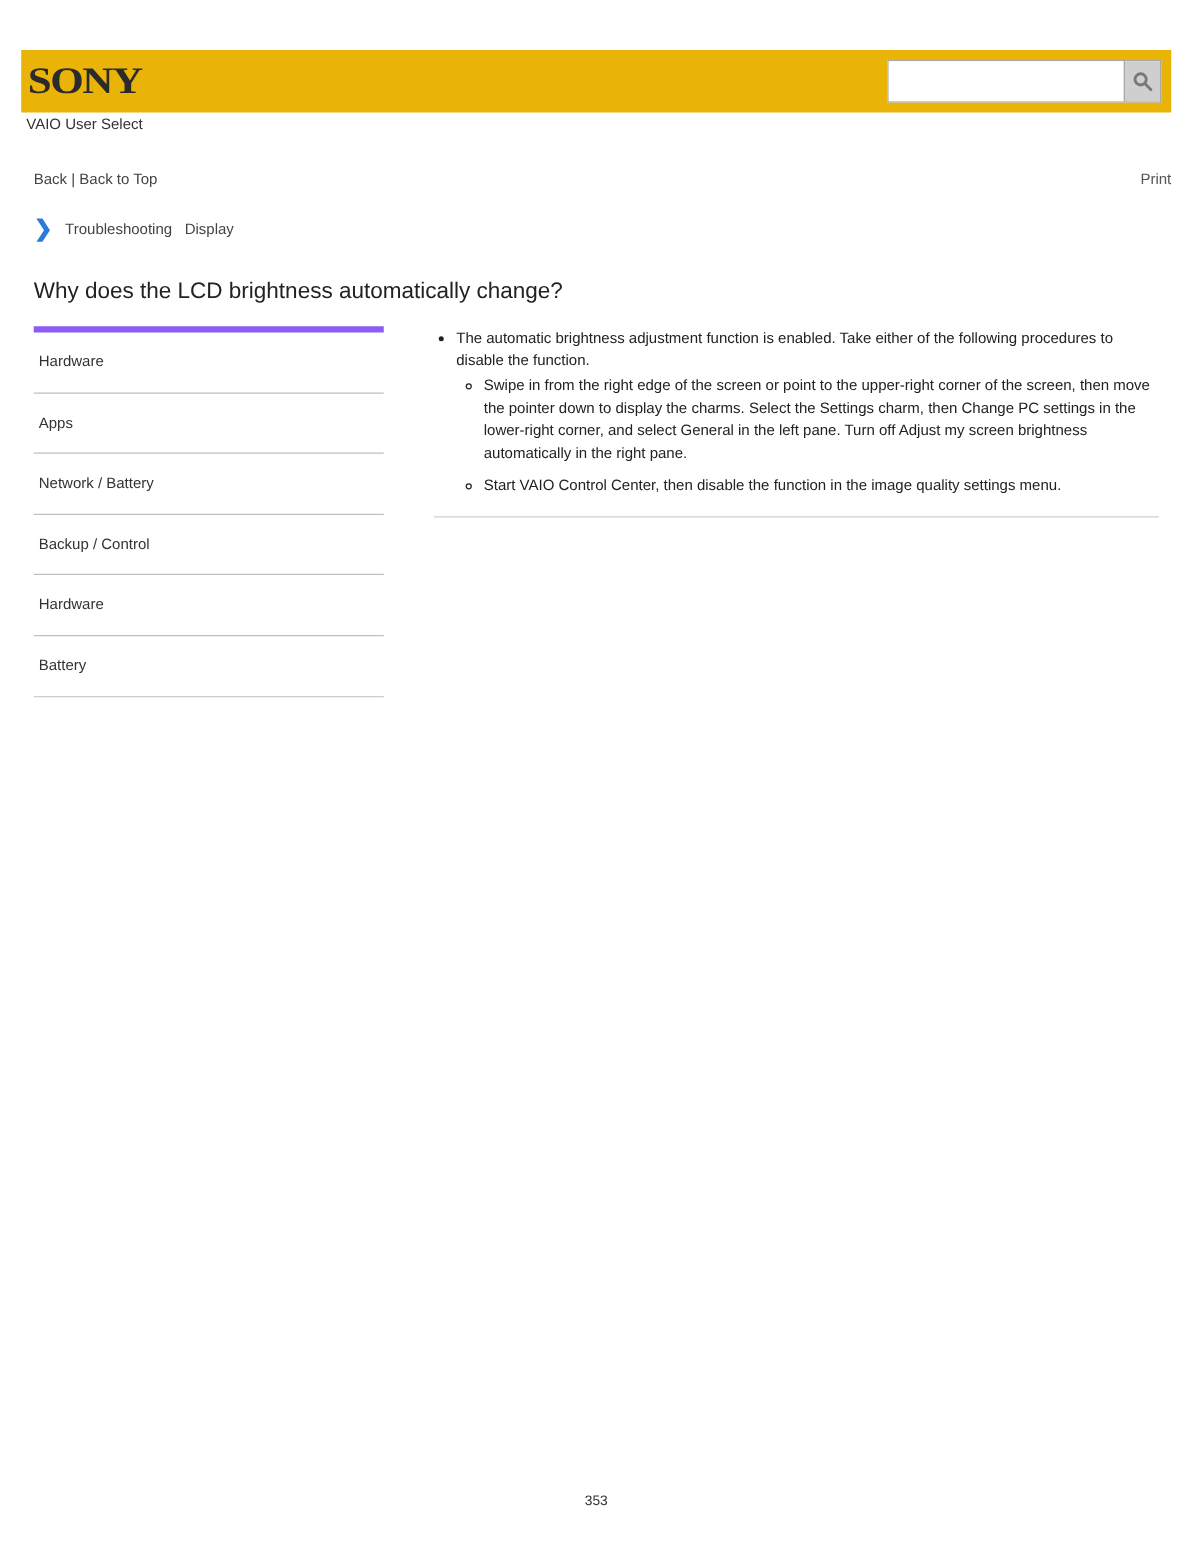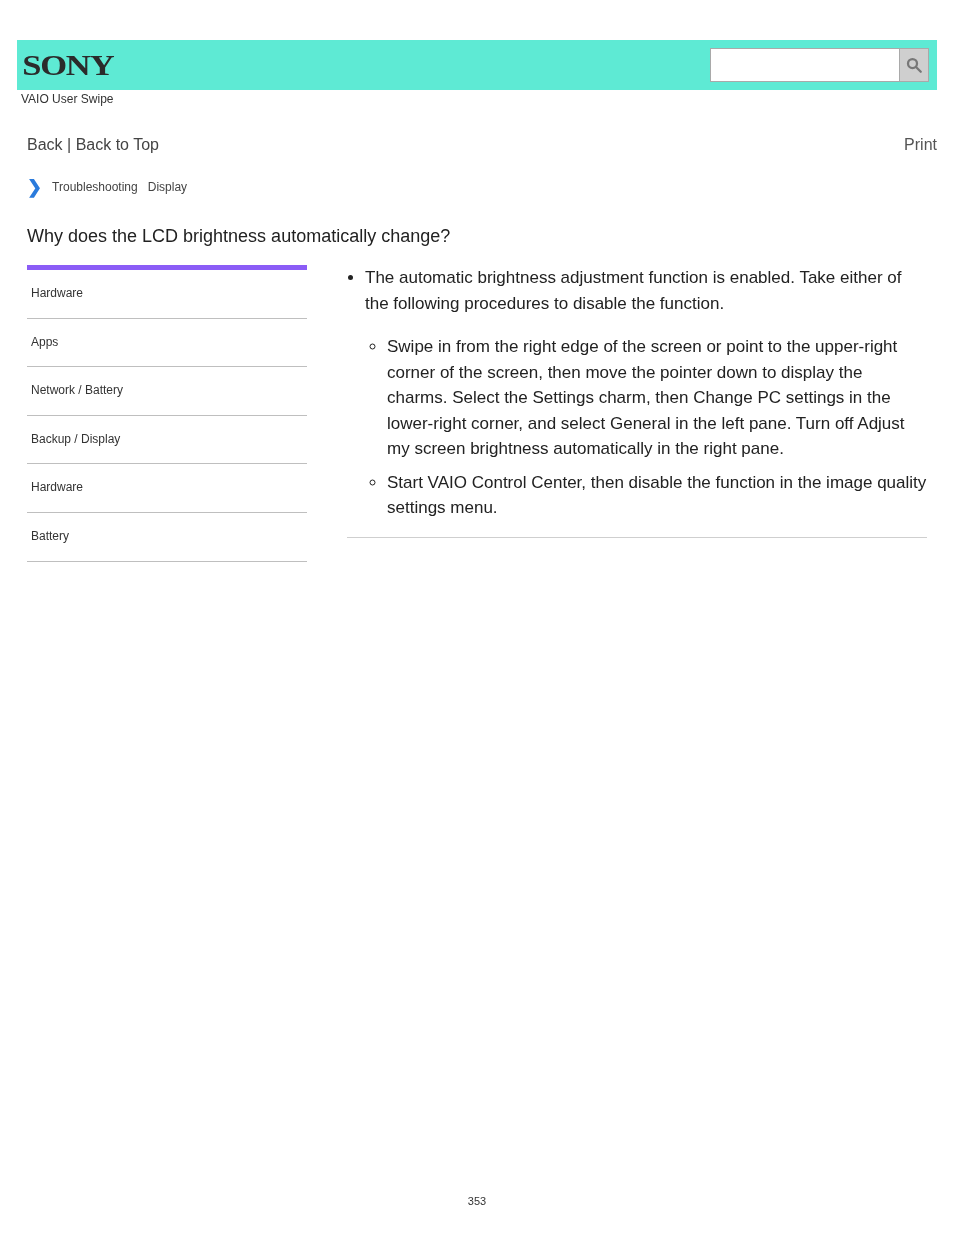--- a/index.html
+++ b/index.html
@@ -10,21 +10,21 @@
     width: 954px;
     margin: 0 auto;
   }
   .page-outer {
     padding: 40px 17px 0 17px;
   }
   .header {
     display: flex;
     align-items: center;
     justify-content: space-between;
-    background: #5eead4;
+    background: #eab308;
     height: 50px;
     padding: 8px 8px 8px 4px;
   }
   .logo {
     font-family: "Times New Roman", serif;
     font-weight: 900;
     font-size: 30px;
     letter-spacing: -1px;
     color: #2b2b2b;
     transform: scaleX(1.15);
@@ -54,21 +54,21 @@
     display: flex;
     align-items: center;
     justify-content: center;
     cursor: pointer;
   }
   .search-btn svg { display: block; }
 
   .topnav {
     margin-top: 30px;
     padding-left: 10px;
-    font-size: 16px;
+    font-size: 12px;
     color: #444;
   }
   .topnav .link {
     color: #444;
     text-decoration: none;
     cursor: pointer;
   }
   .topnav .print {
     float: right;
     color: #555;
@@ -118,35 +118,35 @@
     border-bottom: 1px solid #bfbfbf;
     cursor: pointer;
     line-height: 1.3;
   }
   .sidebar-item:first-child {
     border-top: 5px solid #8b5cf6;
   }
 
   .main {
     flex: 1 1 auto;
-    font-size: 17px;
+    font-size: 12px;
     color: #222;
     line-height: 1.5;
   }
   .main ul.top {
     list-style: disc;
     padding-left: 18px;
   }
   .main ul.top > li {
     margin-bottom: 6px;
   }
   .main ul.inner {
     list-style: circle;
     padding-left: 22px;
-    margin-top: 18px;
+    margin-top: 2px;
   }
   .main ul.inner > li {
     margin-bottom: 8px;
   }
   .main hr.content-sep {
     margin-top: 16px;
     border: none;
     border-top: 1px solid #cfcfcf;
   }
 
@@ -170,21 +170,21 @@
       <input class="search-input" type="text" placeholder="" style="">
       <button class="search-btn">
         <svg width="18" height="18" viewBox="0 0 24 24">
           <circle cx="10" cy="10" r="6" fill="none" stroke="#777" stroke-width="3"></circle>
           <line x1="15" y1="15" x2="21" y2="21" stroke="#777" stroke-width="3" stroke-linecap="round"></line>
         </svg>
       </button>
     </div>
   </header>
 
-  <div style="margin-top:2px;padding-left:4px;font-size:12px;color:#333;">VAIO User Swipe</div>
+  <div style="margin-top:2px;padding-left:4px;font-size:12px;color:#333;">VAIO User Select</div>
 
   <nav class="topnav">
     <a class="link">Back</a>
     <span> | </span>
     <a class="link">Back to Top</a>
     <a class="link print">Print</a>
     <div style="clear:both"></div>
   </nav>
 
   <div class="breadcrumb">
@@ -193,21 +193,21 @@
     <span class="bc-text">Display</span>
   </div>
 
   <h1 class="section-title">Why does the LCD brightness automatically change?</h1>
 
   <div class="body-cols">
     <aside class="sidebar">
       <div class="sidebar-item">Hardware</div>
       <div class="sidebar-item">Apps</div>
       <div class="sidebar-item">Network / Battery</div>
-      <div class="sidebar-item">Backup / Display</div>
+      <div class="sidebar-item">Backup / Control</div>
       <div class="sidebar-item">Hardware</div>
       <div class="sidebar-item">Battery</div>
     </aside>
 
     <main class="main">
       <ul class="top">
         <li>
           <span>The automatic brightness adjustment function is enabled. Take either of the following procedures to disable the function.</span>
           <ul class="inner">
             <li>Swipe in from the right edge of the screen or point to the upper-right corner of the screen, then move the pointer down to display the charms. Select the Settings charm, then Change PC settings in the lower-right corner, and select General in the left pane. Turn off Adjust my screen brightness automatically in the right pane.</li>

